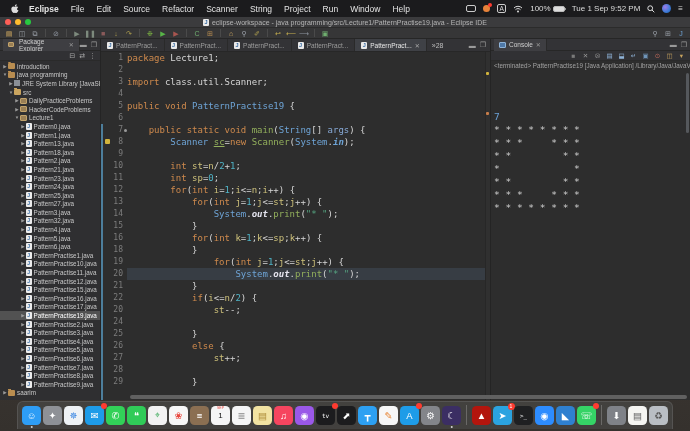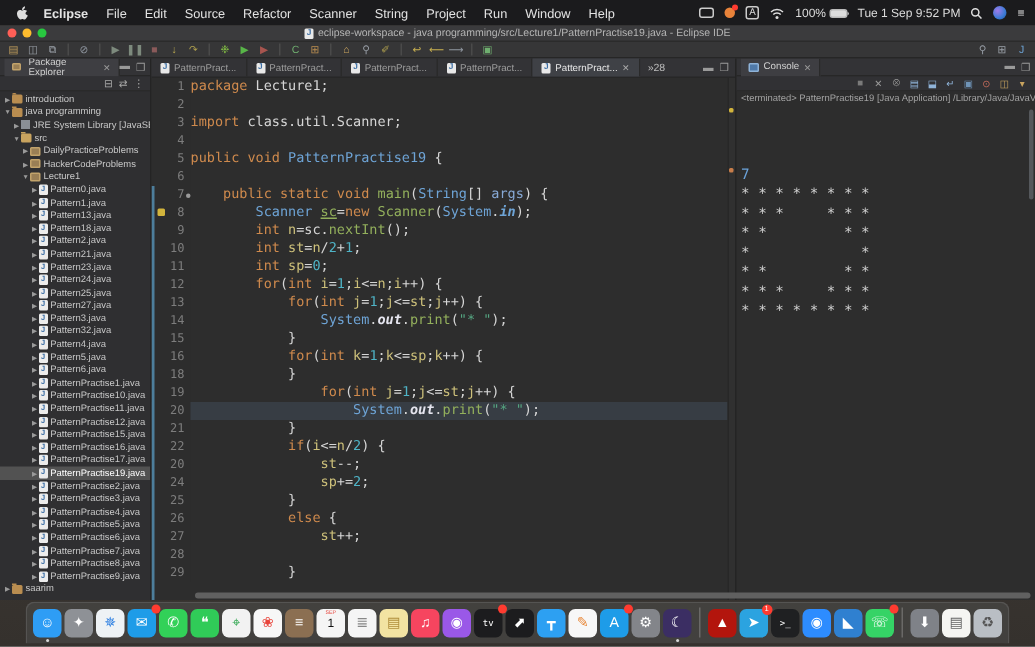--- a/index.html
+++ b/index.html
@@ -448,35 +448,35 @@
     <div class="codewrap" id="codewrap">
       <div class="rangebar" style="top:72px; height:276px;"></div>
       <div class="cl"><span class="gut">1</span><span class="codeline"><span class="tk-k">package</span><span class="tk-d"> Lecture1;</span></span></div>
         <div class="cl"><span class="gut">2</span><span class="codeline"></span></div>
         <div class="cl"><span class="gut">3</span><span class="codeline"><span class="tk-k">import</span><span class="tk-d"> class.util.Scanner;</span></span></div>
         <div class="cl"><span class="gut">4</span><span class="codeline"></span></div>
         <div class="cl"><span class="gut">5</span><span class="codeline"><span class="tk-k">public</span><span class="tk-d"> </span><span class="tk-k">void</span><span class="tk-d"> </span><span class="tk-t">PatternPractise19</span><span class="tk-d"> {</span></span></div>
         <div class="cl"><span class="gut">6</span><span class="codeline"></span></div>
         <div class="cl"><span class="gut">7<span class="bullet"></span></span><span class="codeline">    <span class="tk-k">public</span><span class="tk-d"> </span><span class="tk-k">static</span><span class="tk-d"> </span><span class="tk-k">void</span><span class="tk-d"> </span><span class="tk-m">main</span><span class="tk-d">(</span><span class="tk-t">String</span><span class="tk-d">[] </span><span class="tk-a">args</span><span class="tk-d">) {</span></span></div>
         <div class="cl"><span class="gut">8<span class="mark"></span></span><span class="codeline">        <span class="tk-t">Scanner</span><span class="tk-d"> </span><span class="tk-u">sc</span><span class="tk-d">=</span><span class="tk-k">new</span><span class="tk-d"> </span><span class="tk-m">Scanner</span><span class="tk-d">(</span><span class="tk-t">System</span><span class="tk-d">.</span><span class="tk-fi">in</span><span class="tk-d">);</span></span></div>
-        <div class="cl"><span class="gut">9</span><span class="codeline">        <span class="tk-k">int</span><span class="tk-d"> </span><span class="tk-v">n</span><span class="tk-d">=</span><span class="tk-d">sc</span><span class="tk-d">.</span><span class="tk-m">nextInt</span><span class="tk-d">();</span></span></div>
+        <div class="cl"><span class="gut">9</span></div>
         <div class="cl"><span class="gut">10</span><span class="codeline">        <span class="tk-k">int</span><span class="tk-d"> </span><span class="tk-v">st</span><span class="tk-d">=</span><span class="tk-v">n</span><span class="tk-d">/</span><span class="tk-n">2</span><span class="tk-d">+</span><span class="tk-n">1</span><span class="tk-d">;</span></span></div>
         <div class="cl"><span class="gut">11</span><span class="codeline">        <span class="tk-k">int</span><span class="tk-d"> </span><span class="tk-v">sp</span><span class="tk-d">=</span><span class="tk-n">0</span><span class="tk-d">;</span></span></div>
         <div class="cl"><span class="gut">12</span><span class="codeline">        <span class="tk-k">for</span><span class="tk-d">(</span><span class="tk-k">int</span><span class="tk-d"> </span><span class="tk-v">i</span><span class="tk-d">=</span><span class="tk-n">1</span><span class="tk-d">;</span><span class="tk-v">i</span><span class="tk-d">&lt;=</span><span class="tk-v">n</span><span class="tk-d">;</span><span class="tk-v">i</span><span class="tk-d">++) {</span></span></div>
         <div class="cl"><span class="gut">13</span><span class="codeline">            <span class="tk-k">for</span><span class="tk-d">(</span><span class="tk-k">int</span><span class="tk-d"> </span><span class="tk-v">j</span><span class="tk-d">=</span><span class="tk-n">1</span><span class="tk-d">;</span><span class="tk-v">j</span><span class="tk-d">&lt;=</span><span class="tk-v">st</span><span class="tk-d">;</span><span class="tk-v">j</span><span class="tk-d">++) {</span></span></div>
         <div class="cl"><span class="gut">14</span><span class="codeline">                <span class="tk-t">System</span><span class="tk-d">.</span><span class="tk-f">out</span><span class="tk-d">.</span><span class="tk-m">print</span><span class="tk-d">(</span><span class="tk-s">"* "</span><span class="tk-d">);</span></span></div>
         <div class="cl"><span class="gut">15</span><span class="codeline">            <span class="tk-d">}</span></span></div>
         <div class="cl"><span class="gut">16</span><span class="codeline">            <span class="tk-k">for</span><span class="tk-d">(</span><span class="tk-k">int</span><span class="tk-d"> </span><span class="tk-v">k</span><span class="tk-d">=</span><span class="tk-n">1</span><span class="tk-d">;</span><span class="tk-v">k</span><span class="tk-d">&lt;=</span><span class="tk-v">sp</span><span class="tk-d">;</span><span class="tk-v">k</span><span class="tk-d">++) {</span></span></div>
         <div class="cl"><span class="gut">18</span><span class="codeline">            <span class="tk-d">}</span></span></div>
         <div class="cl"><span class="gut">19</span><span class="codeline">                <span class="tk-k">for</span><span class="tk-d">(</span><span class="tk-k">int</span><span class="tk-d"> </span><span class="tk-v">j</span><span class="tk-d">=</span><span class="tk-n">1</span><span class="tk-d">;</span><span class="tk-v">j</span><span class="tk-d">&lt;=</span><span class="tk-v">st</span><span class="tk-d">;</span><span class="tk-v">j</span><span class="tk-d">++) {</span></span></div>
         <div class="cl cur"><span class="gut">20</span><span class="codeline">                    <span class="tk-t">System</span><span class="tk-d">.</span><span class="tk-f">out</span><span class="tk-d">.</span><span class="tk-m">print</span><span class="tk-d">(</span><span class="tk-s">"* "</span><span class="tk-d">);</span></span></div>
         <div class="cl"><span class="gut">21</span><span class="codeline">            <span class="tk-d">}</span></span></div>
         <div class="cl"><span class="gut">22</span><span class="codeline">            <span class="tk-k">if</span><span class="tk-d">(</span><span class="tk-v">i</span><span class="tk-d">&lt;=</span><span class="tk-v">n</span><span class="tk-d">/</span><span class="tk-n">2</span><span class="tk-d">) {</span></span></div>
         <div class="cl"><span class="gut">20</span><span class="codeline">                <span class="tk-v">st</span><span class="tk-d">--;</span></span></div>
-        <div class="cl"><span class="gut">24</span><span class="codeline">                <span class="tk-v">sp</span><span class="tk-d">+=</span><span class="tk-n">2</span><span class="tk-d">;</span></span></div>
+        <div class="cl"><span class="gut">24</span></div>
         <div class="cl"><span class="gut">25</span><span class="codeline">            <span class="tk-d">}</span></span></div>
         <div class="cl"><span class="gut">26</span><span class="codeline">            <span class="tk-k">else</span><span class="tk-d"> {</span></span></div>
         <div class="cl"><span class="gut">27</span><span class="codeline">                <span class="tk-v">st</span><span class="tk-d">++;</span></span></div>
         <div class="cl"><span class="gut">28</span></div>
         <div class="cl"><span class="gut">29</span><span class="codeline">            <span class="tk-d">}</span></span></div>
         <div class="overview">
         <span class="ov-mark" style="top:20px;background:#d2b43c;"></span>
         <span class="ov-mark" style="top:60px;background:#c77d4a;"></span>
       </div>
     </div>

